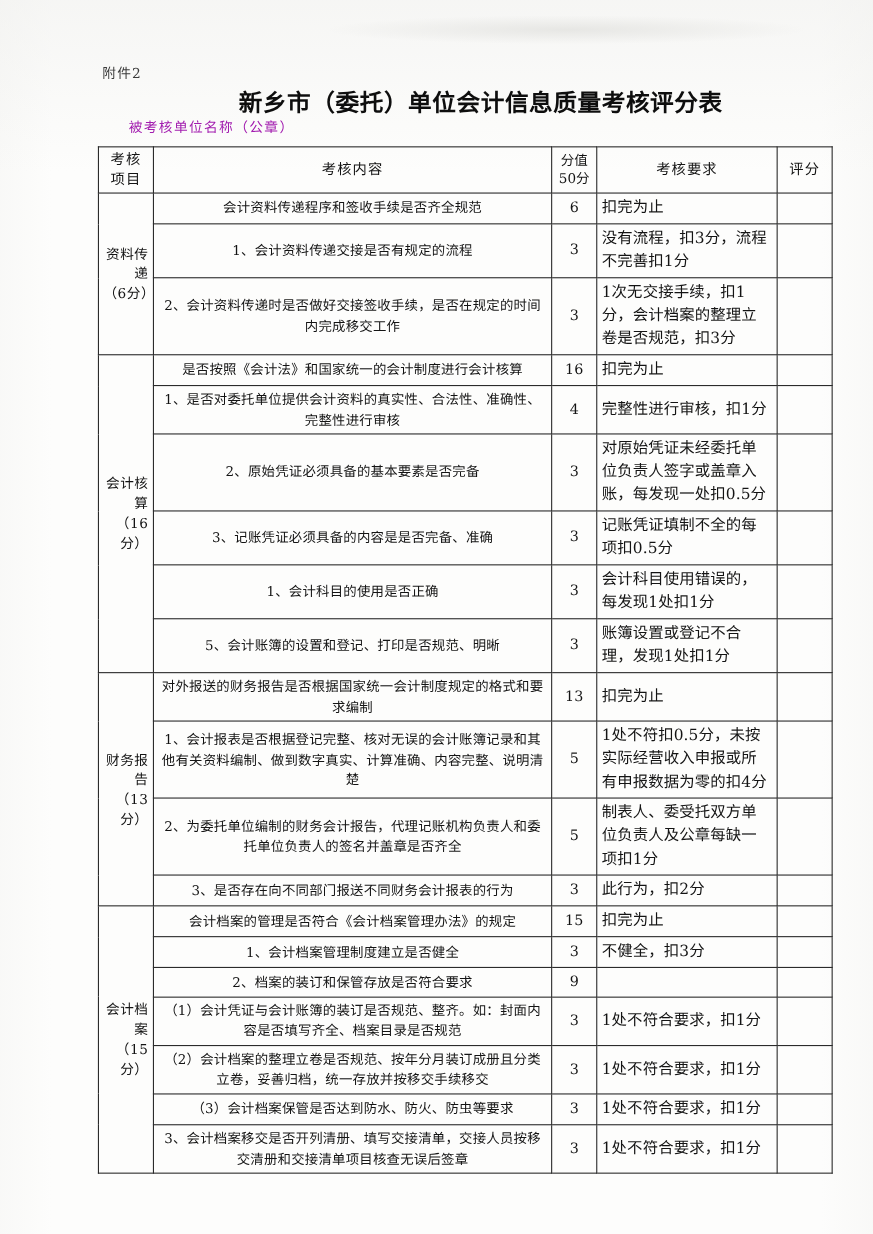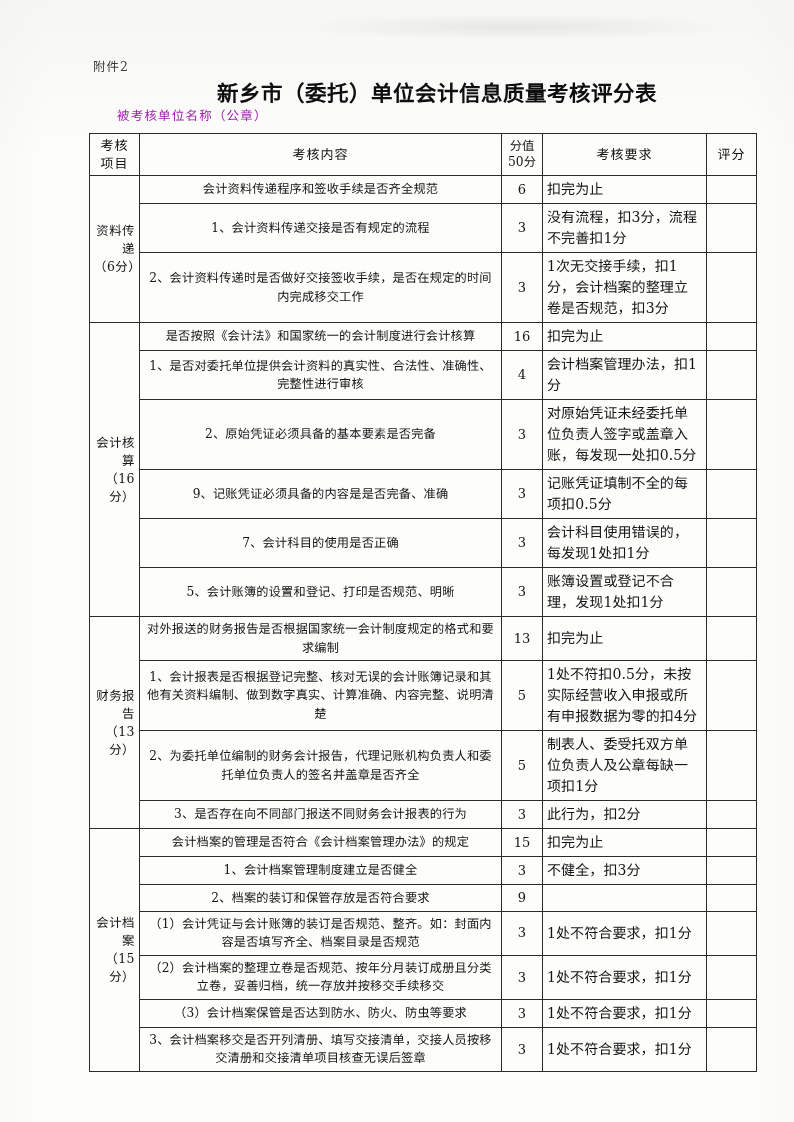--- a/index.html
+++ b/index.html
@@ -221,37 +221,37 @@
         <tr>
           <td class="cell-item" rowspan="6"><span>会计核算</span><br><span>（16分）</span></td>
           <td class="cell-body">是否按照《会计法》和国家统一的会计制度进行会计核算</td>
           <td class="cell-score">16</td>
           <td class="cell-req">扣完为止</td>
           <td class="cell-mark"></td>
         </tr>
         <tr>
           <td class="cell-body">1、是否对委托单位提供会计资料的真实性、合法性、准确性、完整性进行审核</td>
           <td class="cell-score">4</td>
-          <td class="cell-req">会计档案管理办法，扣1分</td>
+          <td class="cell-req">完整性进行审核，扣1分</td>
           <td class="cell-mark"></td>
         </tr>
         <tr>
           <td class="cell-body">2、原始凭证必须具备的基本要素是否完备</td>
           <td class="cell-score">3</td>
           <td class="cell-req">对原始凭证未经委托单位负责人签字或盖章入账，每发现一处扣0.5分</td>
           <td class="cell-mark"></td>
         </tr>
         <tr>
-          <td class="cell-body">9、记账凭证必须具备的内容是是否完备、准确</td>
+          <td class="cell-body">3、记账凭证必须具备的内容是是否完备、准确</td>
           <td class="cell-score">3</td>
           <td class="cell-req">记账凭证填制不全的每项扣0.5分</td>
           <td class="cell-mark"></td>
         </tr>
         <tr>
-          <td class="cell-body">7、会计科目的使用是否正确</td>
+          <td class="cell-body">1、会计科目的使用是否正确</td>
           <td class="cell-score">3</td>
           <td class="cell-req">会计科目使用错误的，每发现1处扣1分</td>
           <td class="cell-mark"></td>
         </tr>
         <tr>
           <td class="cell-body">5、会计账簿的设置和登记、打印是否规范、明晰</td>
           <td class="cell-score">3</td>
           <td class="cell-req">账簿设置或登记不合理，发现1处扣1分</td>
           <td class="cell-mark"></td>
         </tr>

